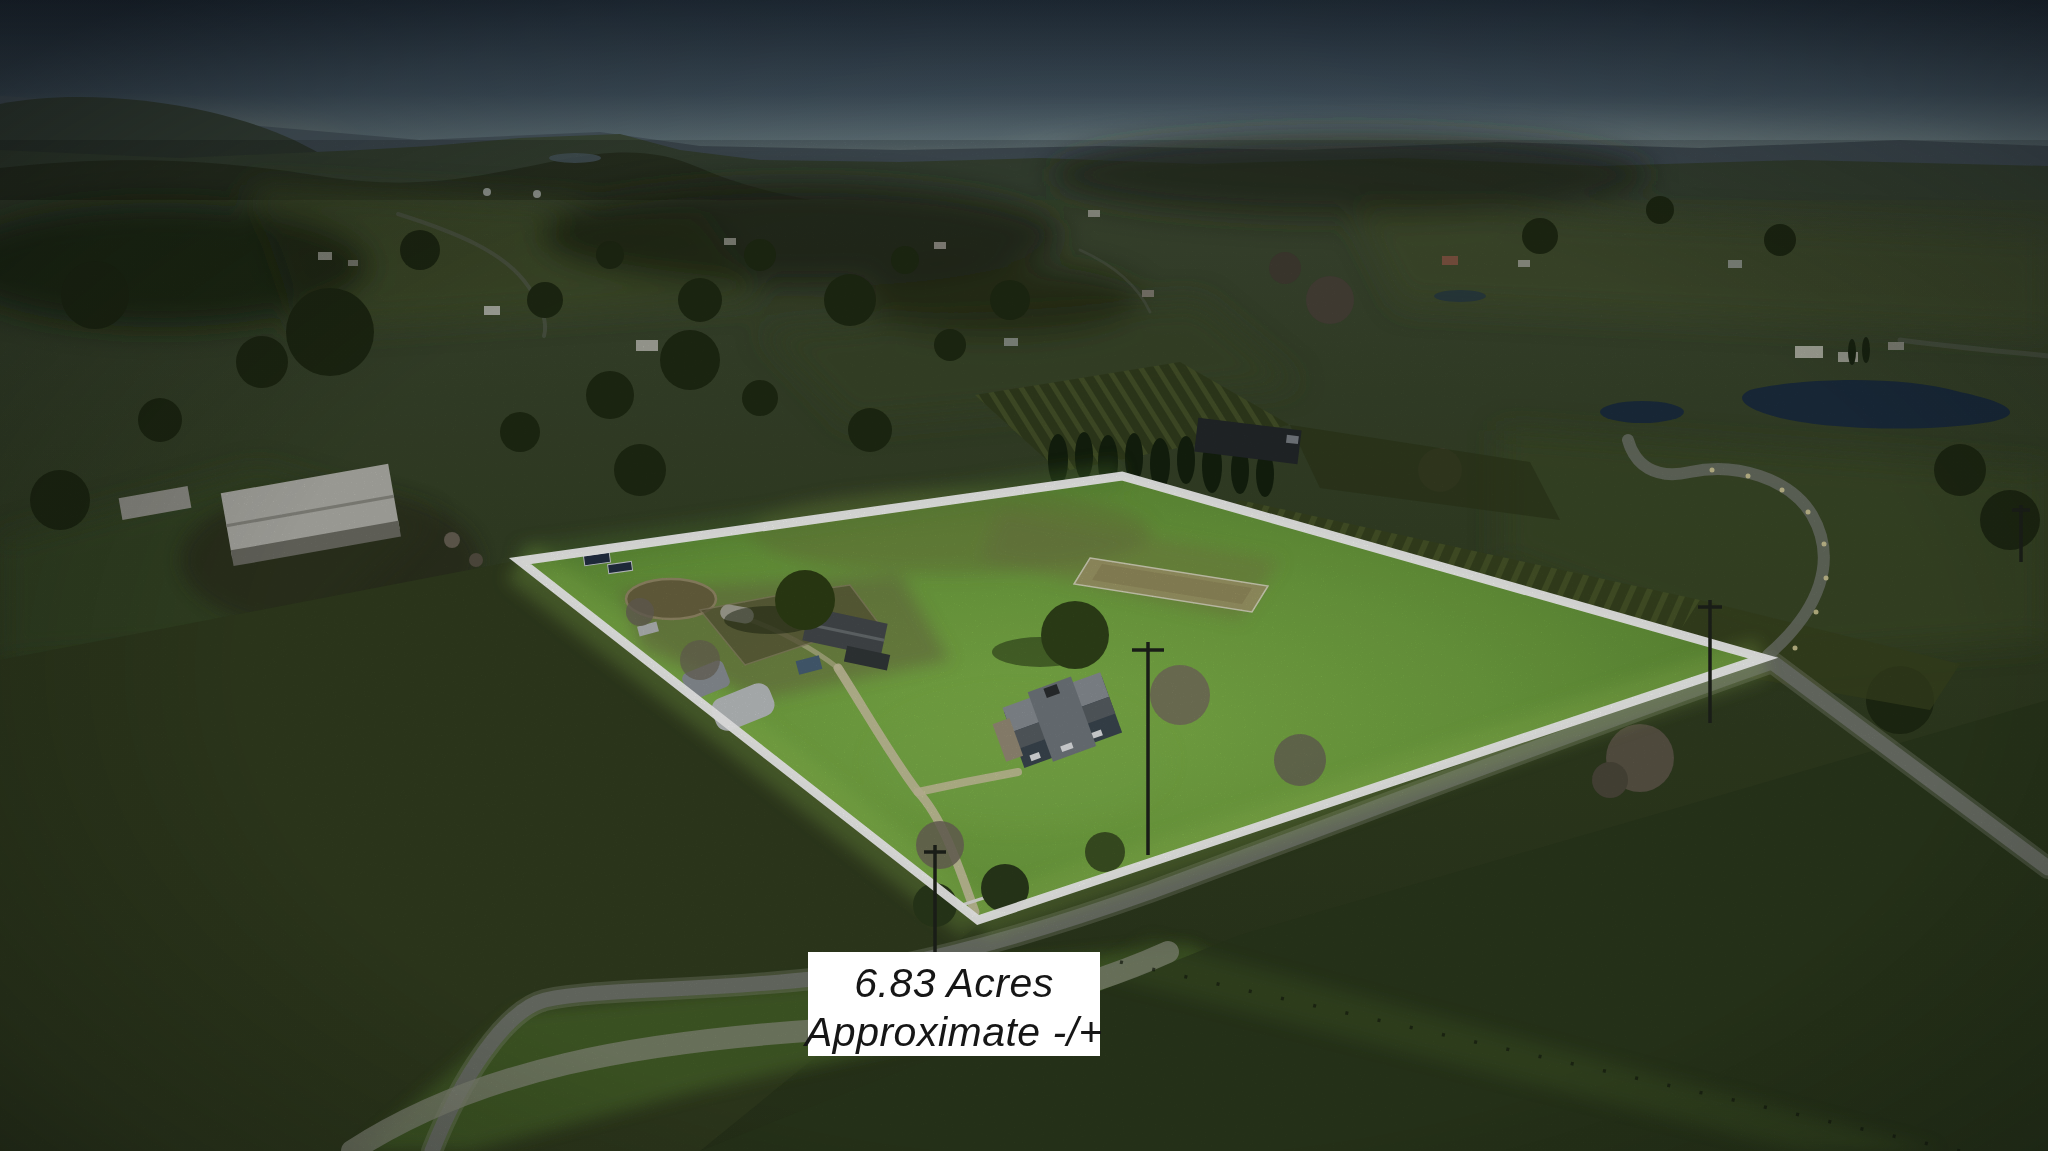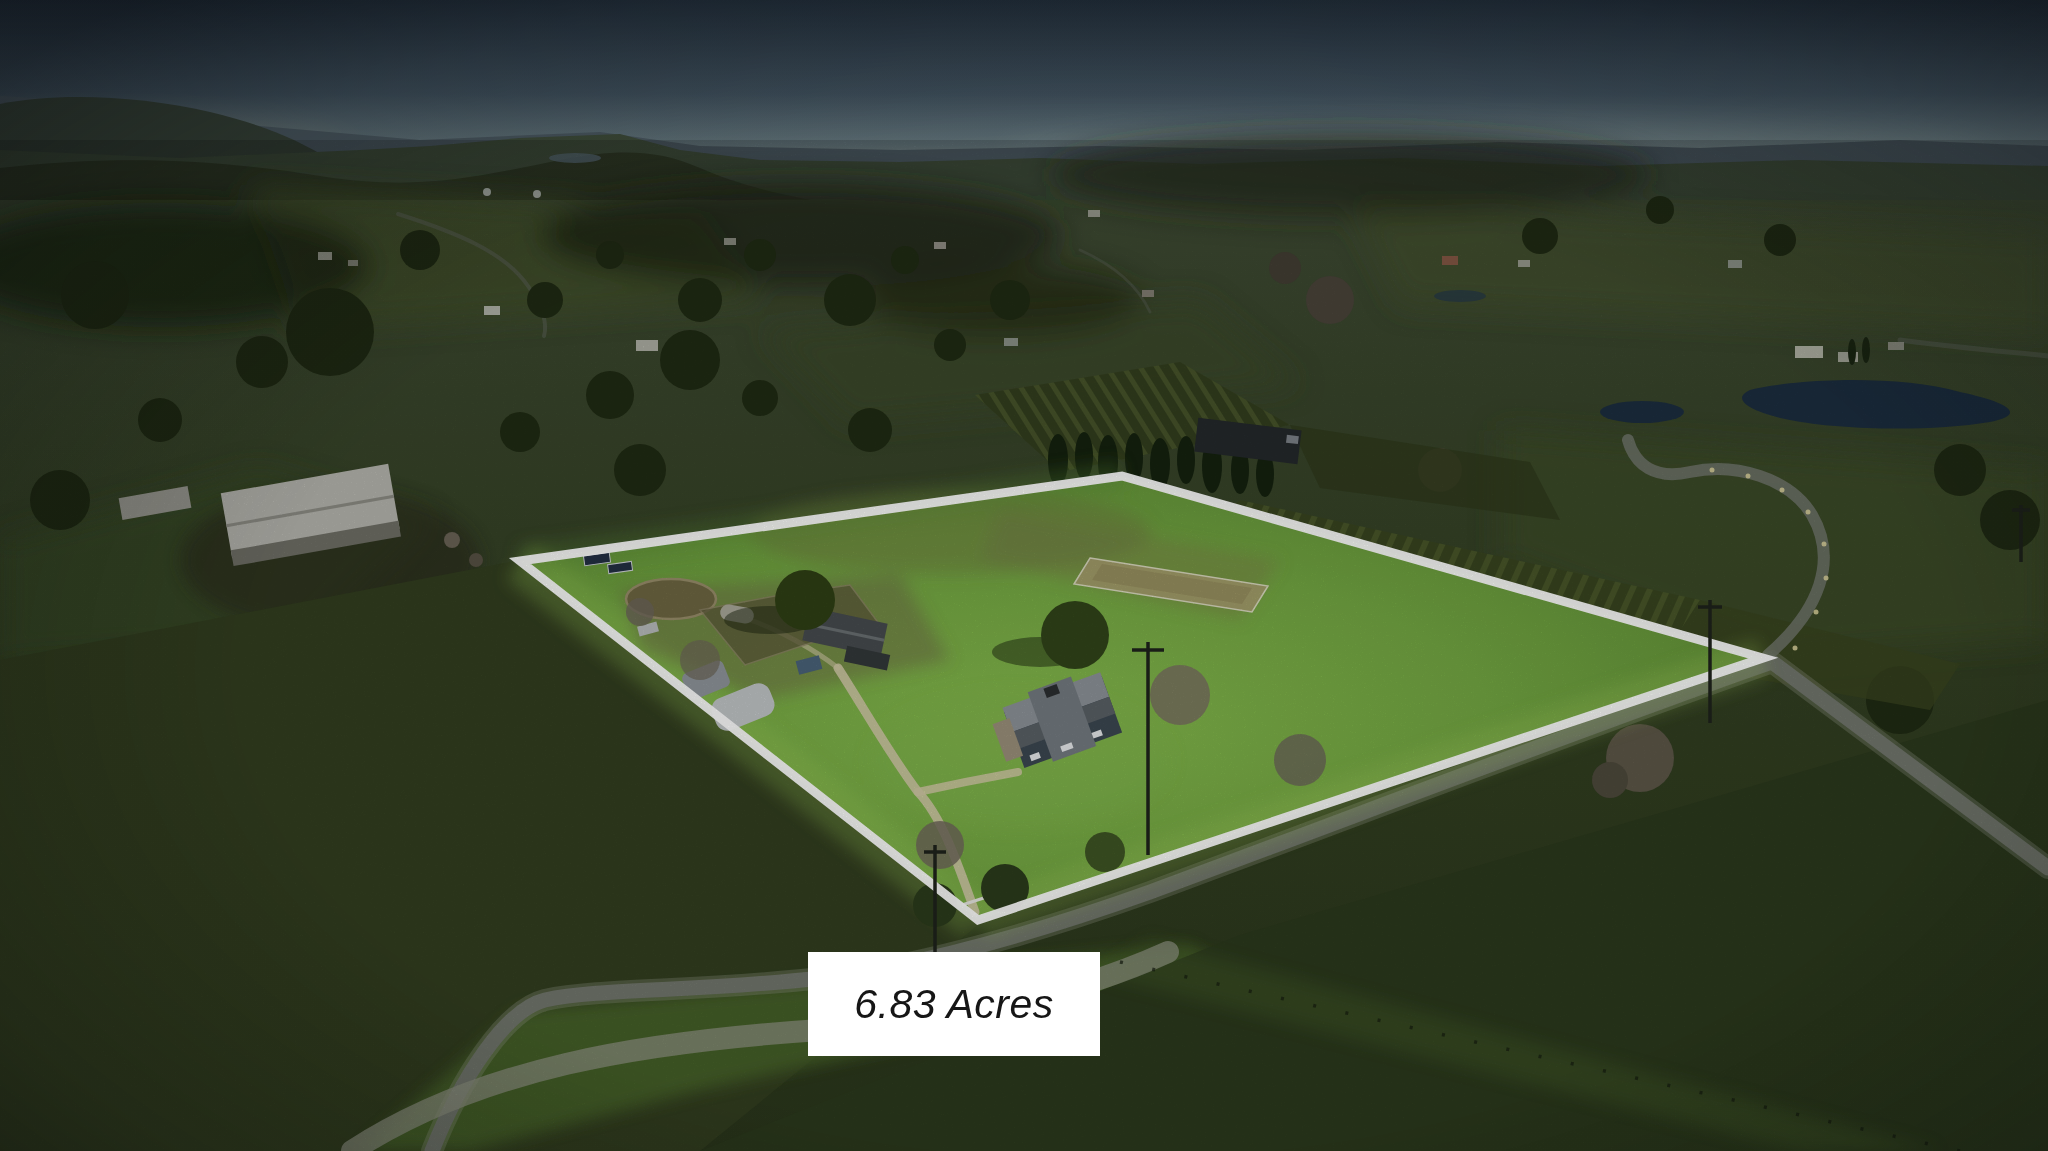--- a/index.html
+++ b/index.html
@@ -3,21 +3,21 @@
 <meta charset="utf-8">
 <style>
   html,body{margin:0;padding:0;background:#000;}
   .stage{position:relative;width:2048px;height:1151px;overflow:hidden;background:#1c2415;
          font-family:"Liberation Sans", sans-serif;}
   .scene{position:absolute;left:0;top:0;}
   .acreage-label{
     position:absolute;left:808px;top:952px;width:292px;height:104px;
     background:var(--label-background,#ffffff);
     color:var(--label-text,#161616);
-    display:flex;flex-direction:column;align-items:center;justify-content:center;
+    display:flex;flex-direction:column;align-items:center;justify-content:flex-end;
     font-style:italic;font-size:41px;line-height:1.18;letter-spacing:0.5px;
     text-align:center;white-space:nowrap;
   }
 </style>
 </head>
 <body>
 
 <div class="stage">
 <svg class="scene" width="2048" height="1151" viewBox="0 0 2048 1151" xmlns="http://www.w3.org/2000/svg">
   <defs>
@@ -330,14 +330,15 @@
     <line x1="2021" y1="505" x2="2021" y2="562"></line>
         <line x1="2012" y1="510" x2="2030" y2="510"></line>
   </g>
 
   <rect x="0" y="140" width="2048" height="1011" fill="#000000" filter="url(#grain)" opacity="0.16"></rect>
   <rect x="0" y="0" width="2048" height="1151" fill="url(#vigGrad)"></rect>
 </svg>
 
   <div class="acreage-label">
     <span>6.83 Acres</span>
+    <span>Approximate -/+</span>
   </div>
 </div>
 
 </body></html>

